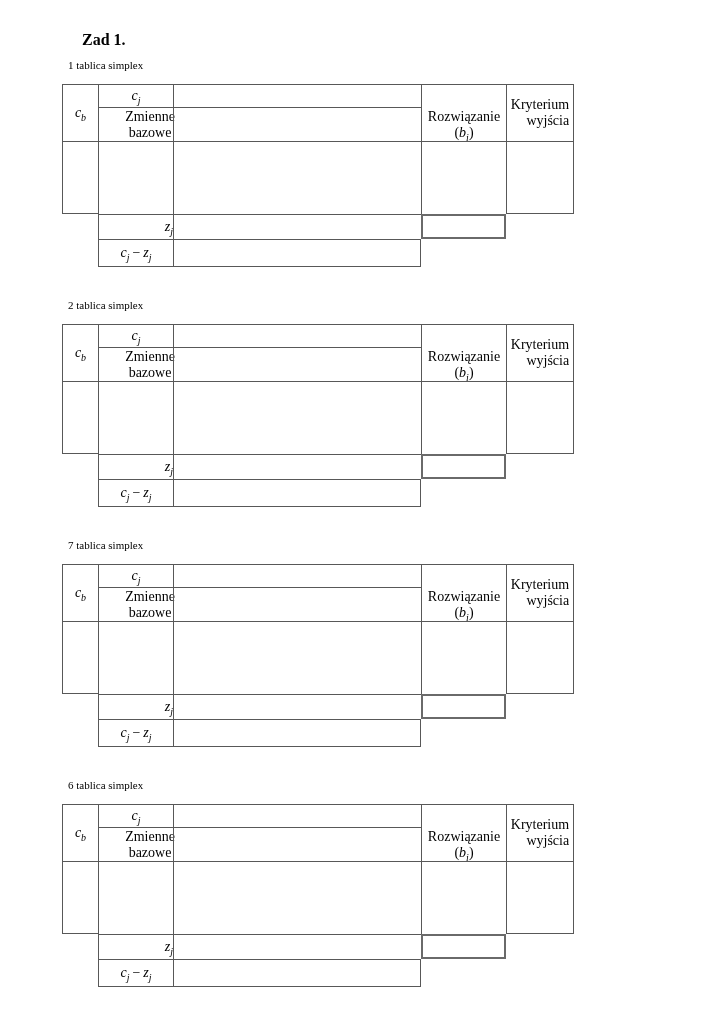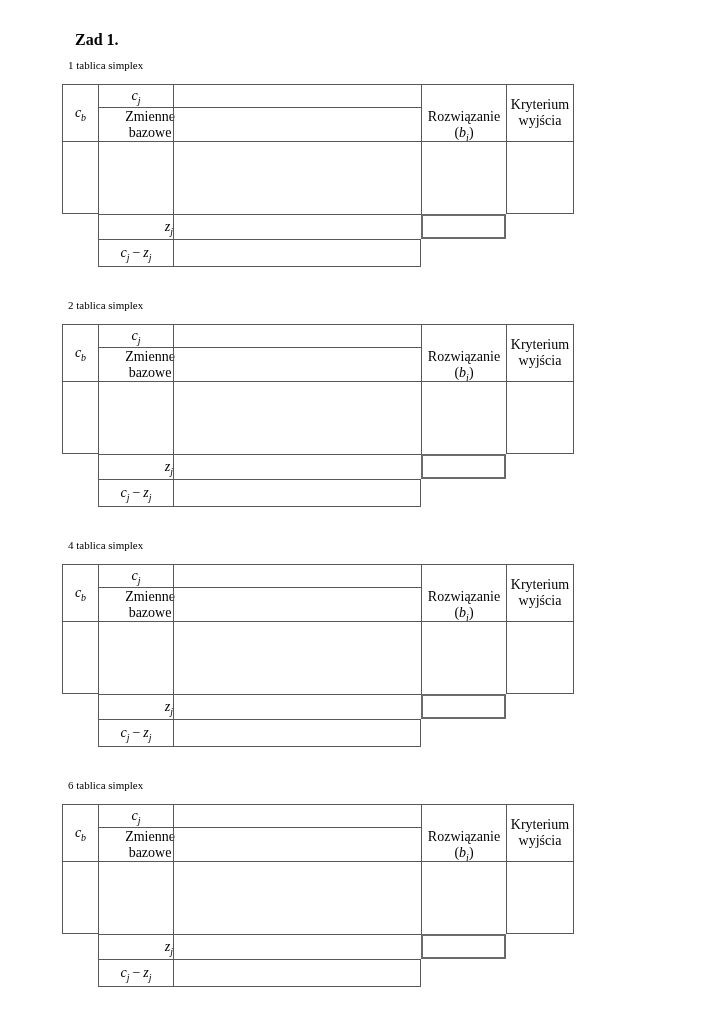--- a/index.html
+++ b/index.html
@@ -9,42 +9,42 @@
   html,body{margin:0;padding:0;background:#ffffff;}
   body{
     width:725px;height:1024px;
     font-family:"Liberation Serif", serif;
     color:#000000;
     overflow:hidden;
   }
   .page{padding:30px 0 0 62px;}
   .heading{
     font-weight:bold;font-size:16px;line-height:20px;
-    margin:0 0 0 13px;
+    margin:0 0 0 20px;
   }
   .tbl-title{
     font-size:11px;line-height:18px;
     margin:29px 0 10px 6px;
   }
   .tbl-block:first-of-type .tbl-title{margin-top:6px;}
   .stbl{
     display:grid;
     grid-template-columns:36px 75px 248px 85px 68px;
     grid-template-rows:23px 34px 73px 25px 28px;
     font-size:14px;
     width:512px;
   }
   .cell{
     display:flex;align-items:center;justify-content:center;
     text-align:center;line-height:16px;
     box-sizing:border-box;
   }
   .bl{border-left:1px solid var(--ln);}
   .bt{border-top:1px solid var(--ln);}
-  .br{border-right:1px solid var(--ln);}
+  .br{border-right:1px solid var(--ln);text-align:right;}
   .bb{border-bottom:1px solid var(--ln);}
   .c-cb {grid-area:1/1/3/2;}
   .c-cj {grid-area:1/2/2/3;}
   .c-w1 {grid-area:1/3/2/4;}
   .c-roz{grid-area:1/4/3/5;align-items:flex-end;}
   .c-kry{grid-area:1/5/3/6;}
   .c-zm {grid-area:2/2/3/3;padding-left:28px;}
   .c-w2 {grid-area:2/3/3/4;}
   .c-b1 {grid-area:3/1/4/2;}
   .c-b2 {grid-area:3/2/4/3;}
@@ -174,21 +174,21 @@
 
       <div class="cell c-cz1 bl bt bb math">
         <span><i>c</i><sub>j</sub><span class="minus">−</span><i>z</i><sub>j</sub></span>
       </div>
       <div class="cell c-cz2 bl bt br bb"></div>
 
     </div>
   </div>
 
   <div class="tbl-block">
-    <div class="tbl-title">4 tablica simplex</div>
+    <div class="tbl-title">7 tablica simplex</div>
     <div class="stbl">
 
       <div class="cell c-cb bl bt math">
         <span><i>c</i><sub>b</sub></span>
       </div>
 
       <div class="cell c-cj bl bt math">
         <span><i>c</i><sub>j</sub></span>
       </div>
 

